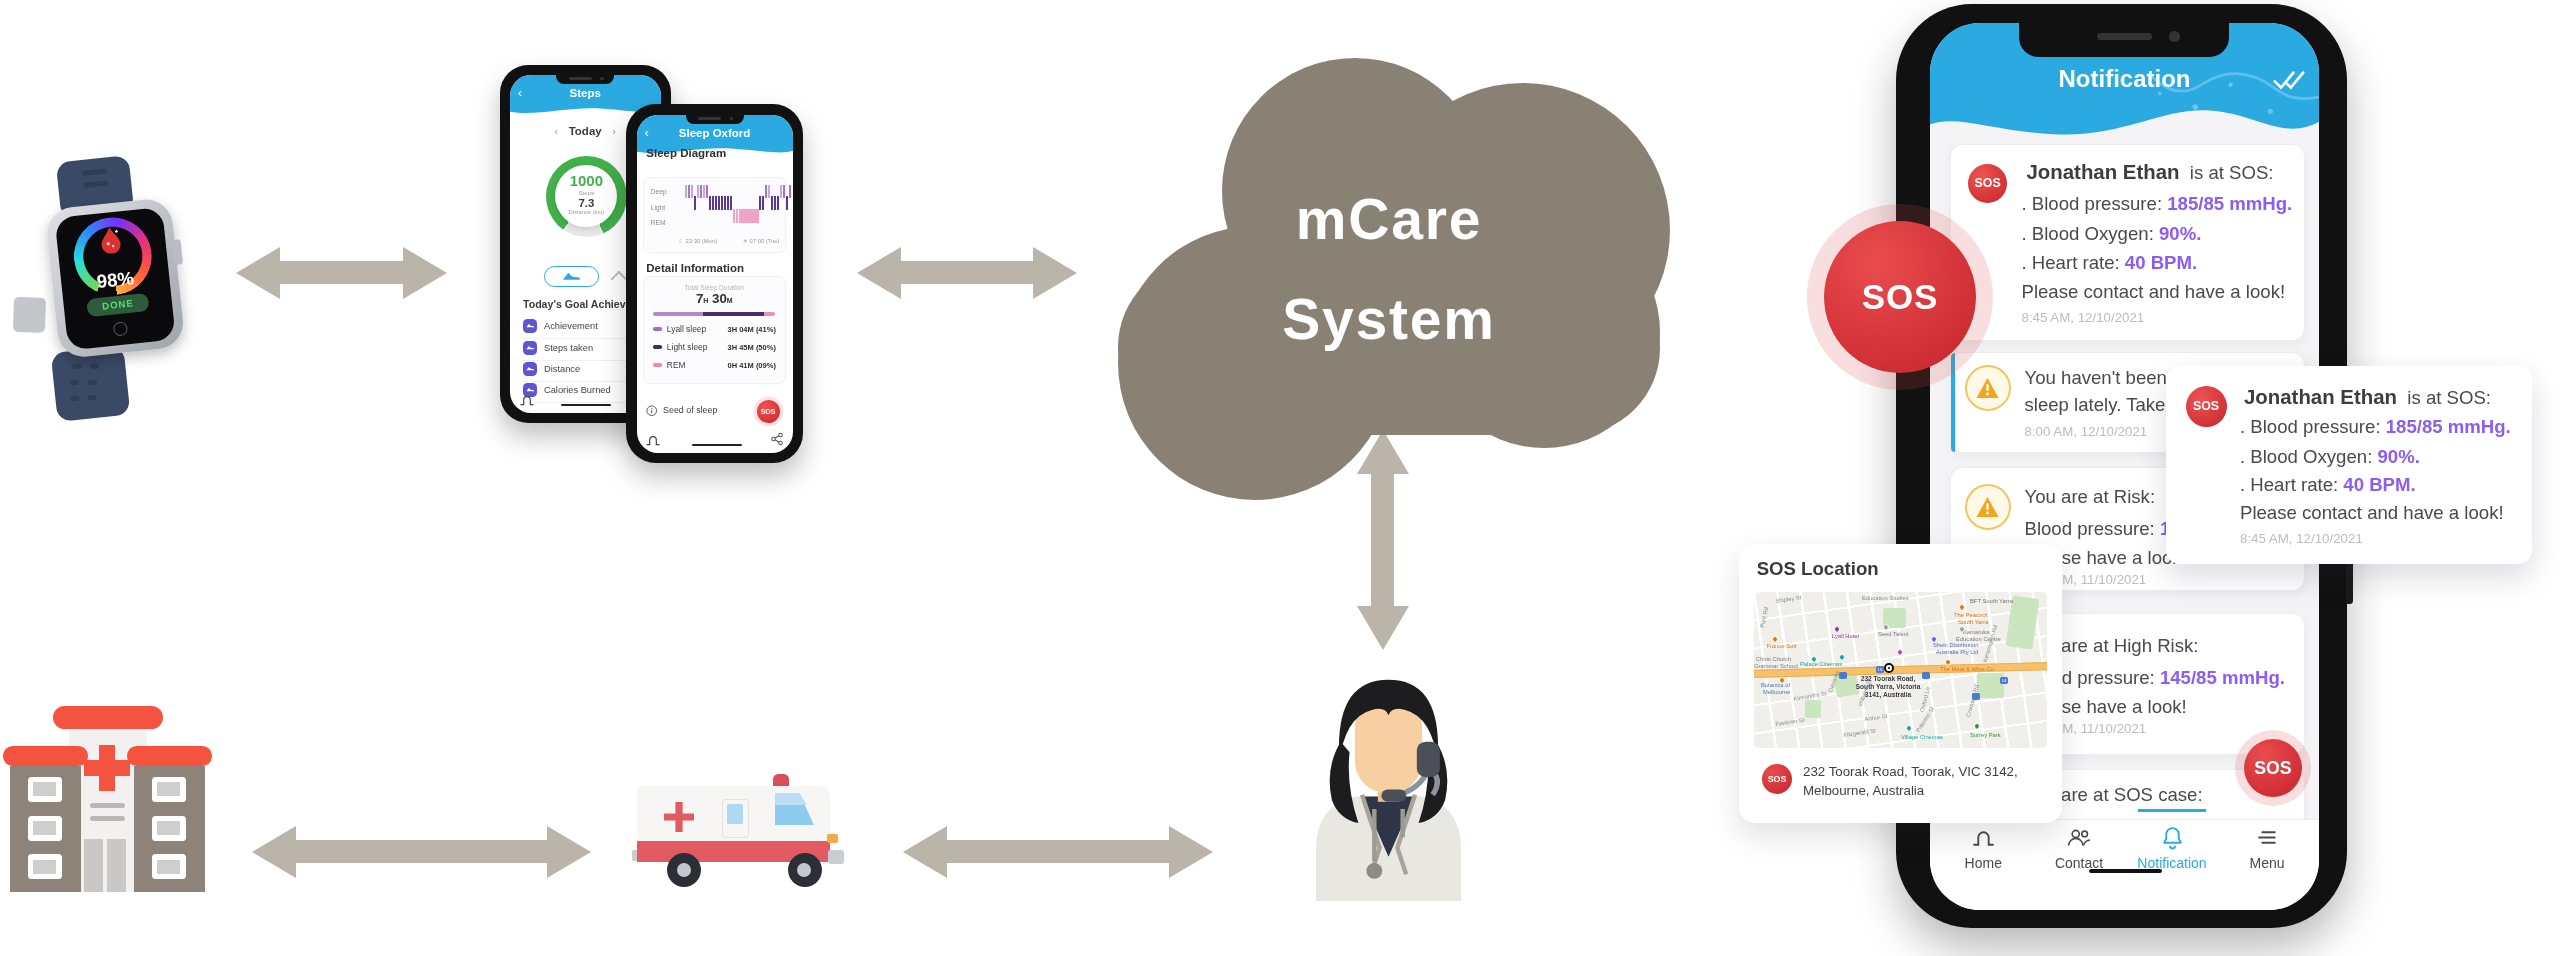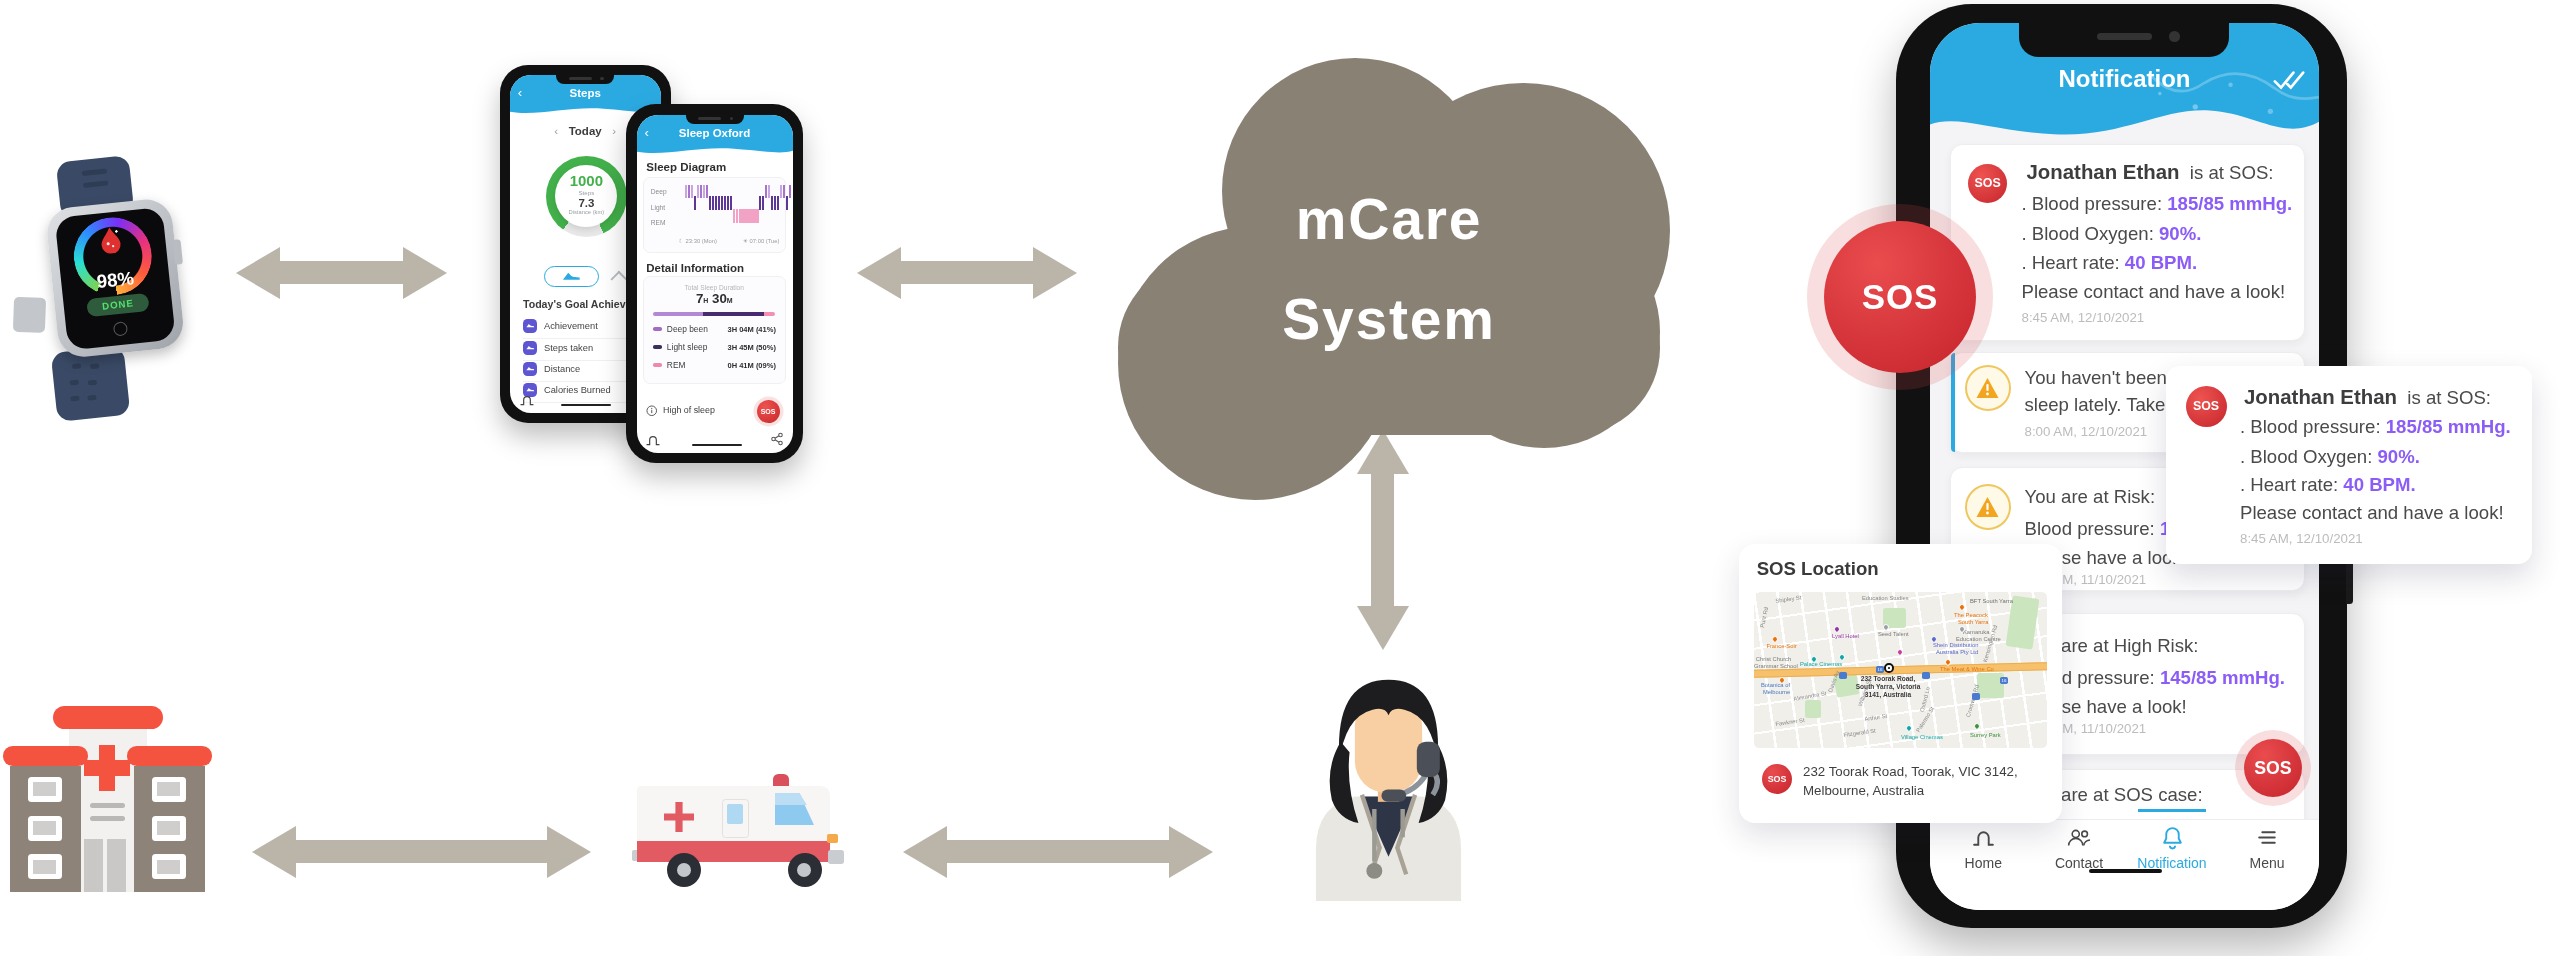--- a/index.html
+++ b/index.html
@@ -299,21 +299,21 @@
       <span class="bk">‹</span>
       <div class="ttl">Sleep Oxford</div>
       <svg class="wave" viewBox="0 0 100 12" preserveAspectRatio="none">
           <path d="M0,7 C18,12 40,1 62,4 C80,6 92,10 100,6 L100,12 L0,12 Z" fill="#fff"></path>
         </svg>
     </div>
     <div class="snotch">
         <b></b>
         <u></u>
       </div>
-    <div class="secttl" style="top:46px;">Sleep Diagram</div>
+    <div class="secttl" style="top:32px;">Sleep Diagram</div>
     <div class="chartcard" style="top:62px; height:76px;">
       <span class="rowlbl" style="top:10.6px;">Deep</span>
       <span class="rowlbl" style="top:26px;">Light</span>
       <span class="rowlbl" style="top:41px;">REM</span>
       <div class="barwrap">
           <i class="deep"></i>
           <i class="deep"></i>
           <i class="deep"></i>
           <i class="light"></i>
           <i class="deep"></i>
@@ -356,41 +356,41 @@
     <div class="dcard" style="top:161px; height:108px;">
       <div class="tsd">Total Sleep Duration</div>
       <div class="tsv"><span>7</span><small>H</small> <span>30</span><small>M</small></div>
       <div class="segbar">
           <b style="width: 41%;"></b>
           <b style="width: 50%;"></b>
           <b style="width: 9%;"></b>
         </div>
       <div class="legrow">
           <span class="dot" style="background:#A36BC4;"></span>
-          <span class="ll">Deep been</span>
+          <span class="ll">Lyall sleep</span>
           <span class="lv">3H 04M (41%)</span>
         </div>
       <div class="legrow">
           <span class="dot" style="background:#3B2F5E;"></span>
           <span class="ll">Light sleep</span>
           <span class="lv">3H 45M (50%)</span>
         </div>
       <div class="legrow">
           <span class="dot" style="background:#EF87AE;"></span>
           <span class="ll">REM</span>
           <span class="lv">0H 41M (09%)</span>
         </div>
     </div>
     <div class="typesrow" style="top:290px;">
       <svg width="11.5" height="11.5" viewBox="0 0 24 24">
           <circle cx="12" cy="12" r="10" fill="none" stroke="#555" stroke-width="2"></circle>
           <rect x="11" y="10" width="2" height="7" fill="#555"></rect>
           <circle cx="12" cy="7" r="1.4" fill="#555"></circle>
         </svg>
-      <span>High of sleep</span>
+      <span>Seed of sleep</span>
     </div>
     <div class="soschip" style="left:120px; top:285px;">SOS</div>
     <svg class="homeico" style="left:8.9px; top:317px;" width="16" height="16" viewBox="0 0 24 24">
         <path d="M3 19 h4 v-7 a5 5 0 0 1 10 0 v7 h4" fill="none" stroke="#444" stroke-width="1.8" stroke-linecap="round"></path>
       </svg>
     <svg class="homeico" style="left:133px; top:317px;" width="14" height="14" viewBox="0 0 24 24">
         <circle cx="18" cy="5" r="3" fill="none" stroke="#555" stroke-width="1.8"></circle>
         <circle cx="6" cy="12" r="3" fill="none" stroke="#555" stroke-width="1.8"></circle>
         <circle cx="18" cy="19" r="3" fill="none" stroke="#555" stroke-width="1.8"></circle>
         <path d="M8.6 10.6 L15.4 6.4 M8.6 13.4 L15.4 17.6" stroke="#555" stroke-width="1.8"></path>

